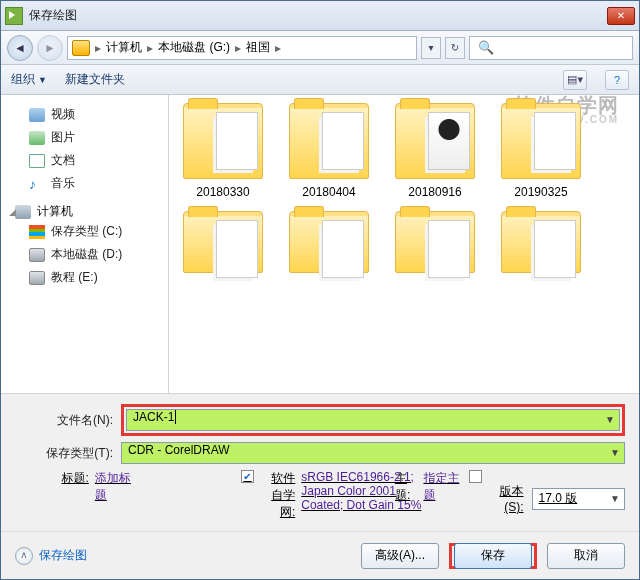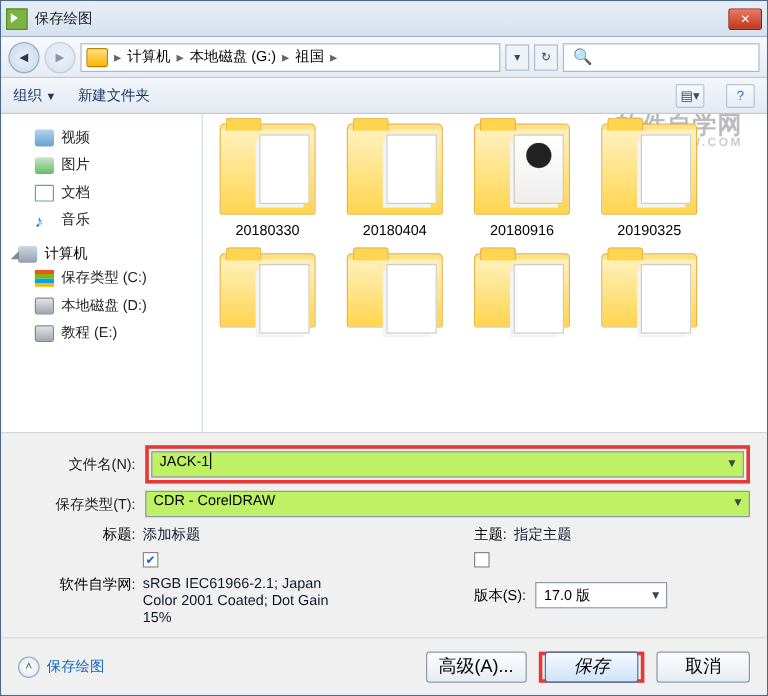--- a/index.html
+++ b/index.html
@@ -66,39 +66,39 @@
 .row2 { margin-top: 12px; }
 
 
 .formarea { background:#f0f0f0; border-top:1px solid #d0d4d8; padding: 10px 14px 10px 14px; font-size:12px; }
 .formrow { display:flex; align-items:center; margin-bottom:6px; gap:8px; }
 .formrow .lbl { width: 98px; text-align:right; color:#222; }
 .formrow .field { flex:1; }
 .hlbox { border: 3px solid #e53935; padding: 2px; }
 .combo { height: 22px; background:#bef264; border:1px solid #8a9aac; display:flex; align-items:flex-start; padding: 0 6px; position:relative; }
 .combo .arrow { position:absolute; right:4px; top:4px; font-size:10px; color:#444; }
-.link { color:#0f172a; }
+.link { color:#4c1d95; }
 .options { display:flex; margin-top:6px; gap: 60px; }
-.optcol { display:flex; flex-direction:column; gap:6px; }
+.optcol { display:flex; flex-direction:row; gap:6px;text-decoration:underline; }
 .optrow { display:flex; align-items:flex-start; gap:6px; }
 .optrow .olbl { width: 98px; text-align:right; }
 .chk { width:13px; height:13px; border:1px solid #888; background:#fff; display:inline-flex; align-items:center; justify-content:center; font-size:10px; color:#1565c0;}
 .verrow { display:flex; align-items:center; gap:8px; margin-top:6px; }
 .verrow .vlbl { text-align:right; }
 .versel { width: 110px; height:22px; border:1px solid #8a9aac; background:#fff; display:flex; align-items:center; padding:0 6px; position:relative;}
 .versel .arrow{ position:absolute; right:4px; font-size:10px; color:#444;}
 
 
 .footer { height: 48px; background:#f0f0f0; border-top:1px solid #d8dcde; display:flex; align-items:center; padding: 0 14px; gap:10px; }
 .footer .hide { display:flex; align-items:center; gap:6px; font-size:12px; color:#0b63c4; }
 .footer .hide .circ { width:18px; height:18px; border:1px solid #9ab; border-radius:9px; background:radial-gradient(#fff,#dce6f0); display:flex; align-items:center; justify-content:center; font-size:10px; color:#446;}
 .footer .spacer { flex:1; }
-.btn { min-width: 78px; height: 26px; border:1px solid #8a9aac; background:linear-gradient(#fdfdfe,#e6ecf3); border-radius:3px; font-size:15px; display:flex; align-items:center; justify-content:center; padding: 0 10px; }
+.btn { min-width: 78px; height: 26px; border:1px solid #8a9aac; background:linear-gradient(#fdfdfe,#e6ecf3); border-radius:3px; font-size:12px; display:flex; align-items:center; justify-content:center; padding: 0 10px; }
 .btn.primary-wrap { border:3px solid #e53935; padding:2px; background:transparent; border-radius:0;}
-.btn.primary-wrap .btn { border-color:#3b78b4; background:linear-gradient(#f4f9ff,#cfe3f7);font-style:italic; }
+.btn.primary-wrap .btn { border-color:#3b78b4; background:linear-gradient(#f4f9ff,#cfe3f7); }
 </style>
 </head>
 <body>
 
 <div class="window">
 
   <div class="titlebar">
     <span class="icon-slot"></span>
     <span class="title">保存绘图</span>
     <div class="winbtns">

